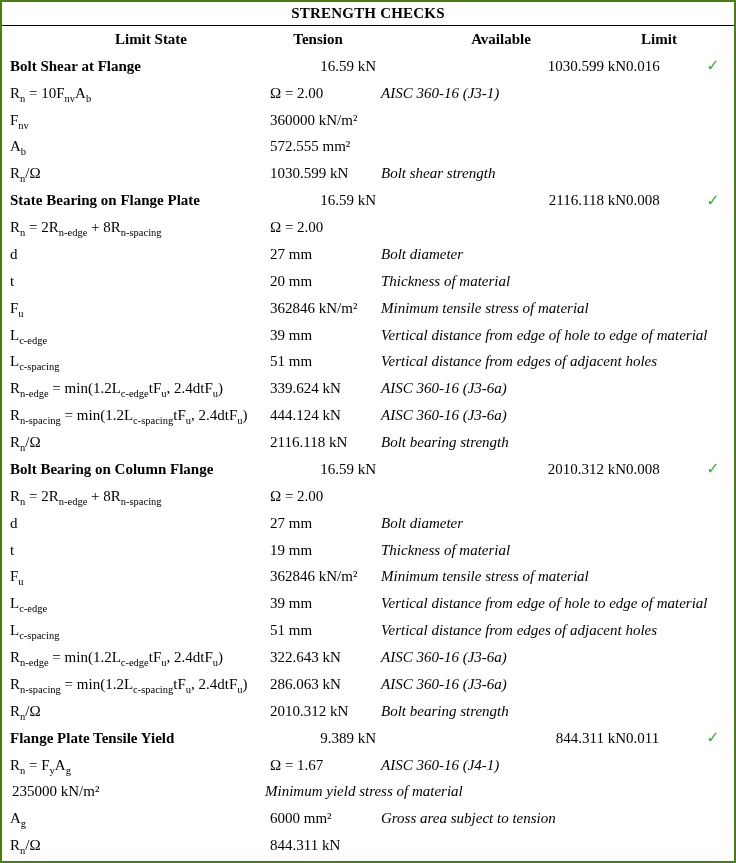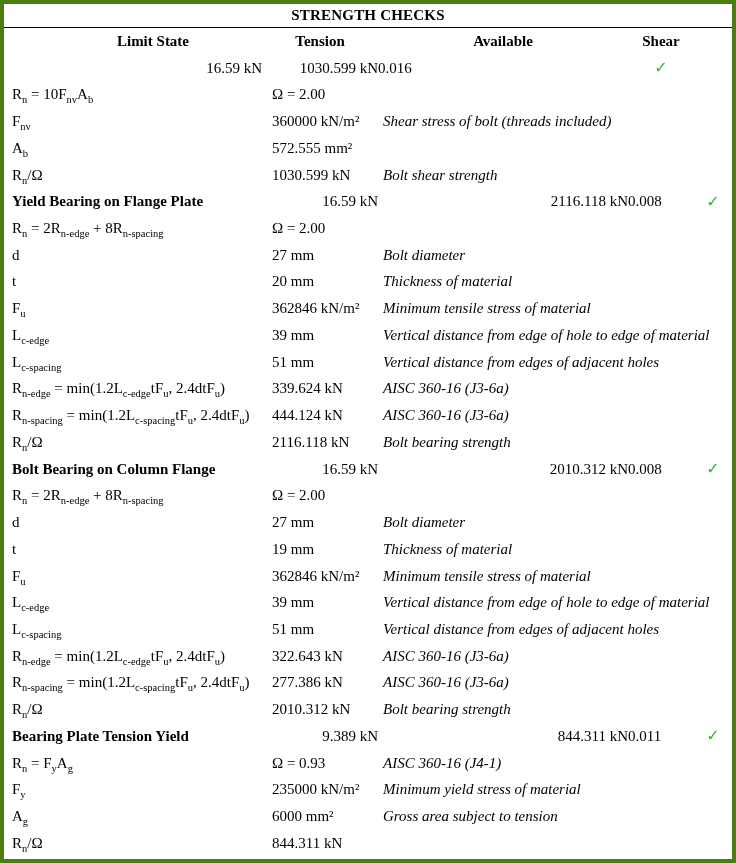--- a/index.html
+++ b/index.html
@@ -1,20 +1,20 @@
 <!DOCTYPE html>
 <html><head>
 <meta charset="utf-8">
 <style>
   html,body{margin:0;padding:0;background:#ffffff;}
   body{font-family:"Liberation Serif","DejaVu Serif",serif;color:#000;}
   .report{
     box-sizing:border-box;
     width:736px;height:863px;
-    border:4px solid #4d7c0f;
+    border:2px solid #4d7c0f;
     display:flex;flex-direction:column;
     background:#fff;
     overflow:hidden;
   }
   .title-row{
     flex:0 0 23px;
     display:flex;align-items:center;justify-content:center;
     border-bottom:1px solid #000;
     font-weight:bold;font-size:15px;
     letter-spacing:0.2px;
@@ -38,50 +38,51 @@
 </head>
 <body>
 
 <div class="report">
   <div class="title-row">STRENGTH CHECKS</div>
   <div class="rows">
     <div class="row cols-5">
       <div class="cell hdr hdr-limit">Limit State</div>
       <div class="cell hdr">Tension</div>
       <div class="cell hdr">Available</div>
-      <div class="cell hdr">Shear</div>
+      <div class="cell hdr">Limit</div>
       <div class="cell"></div>
     </div>
 
   <div class="row cols-5">
+        <div class="cell sec-name">Bolt Shear at Flange</div>
         <div class="cell sec-val">16.59 kN</div>
         <div class="cell sec-val">1030.599 kN</div>
         <div class="cell ratio-cell">0.016</div>
         <div class="cell check-cell" style="color: rgb(45, 184, 45);">✓</div>
       </div>
       <div class="row cols-3">
         <div class="cell label-cell">R<sub>n</sub> = 10F<sub>nv</sub>A<sub>b</sub></div>
         <div class="cell value-cell">Ω = 2.00</div>
+        <div class="cell desc-cell">AISC 360-16 (J3-1)</div>
       </div>
       <div class="row cols-3">
         <div class="cell label-cell">F<sub>nv</sub></div>
         <div class="cell value-cell">360000 kN/m²</div>
-        <div class="cell desc-cell">Shear stress of bolt (threads included)</div>
       </div>
       <div class="row cols-3">
         <div class="cell label-cell">A<sub>b</sub></div>
         <div class="cell value-cell">572.555 mm²</div>
       </div>
       <div class="row cols-3">
         <div class="cell label-cell">R<sub>n</sub>/Ω</div>
         <div class="cell value-cell">1030.599 kN</div>
         <div class="cell desc-cell">Bolt shear strength</div>
       </div>
       <div class="row cols-5">
-        <div class="cell sec-name">Yield Bearing on Flange Plate</div>
+        <div class="cell sec-name">State Bearing on Flange Plate</div>
         <div class="cell sec-val">16.59 kN</div>
         <div class="cell sec-val">2116.118 kN</div>
         <div class="cell ratio-cell">0.008</div>
         <div class="cell check-cell" style="color: rgb(45, 184, 45);">✓</div>
       </div>
       <div class="row cols-3">
         <div class="cell label-cell">R<sub>n</sub> = 2R<sub>n-edge</sub> + 8R<sub>n-spacing</sub></div>
         <div class="cell value-cell">Ω = 2.00</div>
         <div class="cell desc-cell"></div>
       </div>
@@ -162,42 +163,41 @@
         <div class="cell value-cell">51 mm</div>
         <div class="cell desc-cell">Vertical distance from edges of adjacent holes</div>
       </div>
       <div class="row cols-3">
         <div class="cell label-cell">R<sub>n-edge</sub> = min(1.2L<sub>c-edge</sub>tF<sub>u</sub>, 2.4dtF<sub>u</sub>)</div>
         <div class="cell value-cell">322.643 kN</div>
         <div class="cell desc-cell">AISC 360-16 (J3-6a)</div>
       </div>
       <div class="row cols-3">
         <div class="cell label-cell">R<sub>n-spacing</sub> = min(1.2L<sub>c-spacing</sub>tF<sub>u</sub>, 2.4dtF<sub>u</sub>)</div>
-        <div class="cell value-cell">277.386 kN</div>
+        <div class="cell value-cell">286.063 kN</div>
         <div class="cell desc-cell">AISC 360-16 (J3-6a)</div>
       </div>
       <div class="row cols-3">
         <div class="cell label-cell">R<sub>n</sub>/Ω</div>
         <div class="cell value-cell">2010.312 kN</div>
         <div class="cell desc-cell">Bolt bearing strength</div>
       </div>
       <div class="row cols-5">
-        <div class="cell sec-name">Bearing Plate Tension Yield</div>
+        <div class="cell sec-name">Flange Plate Tensile Yield</div>
         <div class="cell sec-val">9.389 kN</div>
         <div class="cell sec-val">844.311 kN</div>
         <div class="cell ratio-cell">0.011</div>
         <div class="cell check-cell" style="color: rgb(45, 184, 45);">✓</div>
       </div>
       <div class="row cols-3">
         <div class="cell label-cell">R<sub>n</sub> = F<sub>y</sub>A<sub>g</sub></div>
-        <div class="cell value-cell">Ω = 0.93</div>
+        <div class="cell value-cell">Ω = 1.67</div>
         <div class="cell desc-cell">AISC 360-16 (J4-1)</div>
       </div>
       <div class="row cols-3">
-        <div class="cell label-cell">F<sub>y</sub></div>
         <div class="cell value-cell">235000 kN/m²</div>
         <div class="cell desc-cell">Minimum yield stress of material</div>
       </div>
       <div class="row cols-3">
         <div class="cell label-cell">A<sub>g</sub></div>
         <div class="cell value-cell">6000 mm²</div>
         <div class="cell desc-cell">Gross area subject to tension</div>
       </div>
       <div class="row cols-3">
         <div class="cell label-cell">R<sub>n</sub>/Ω</div>

